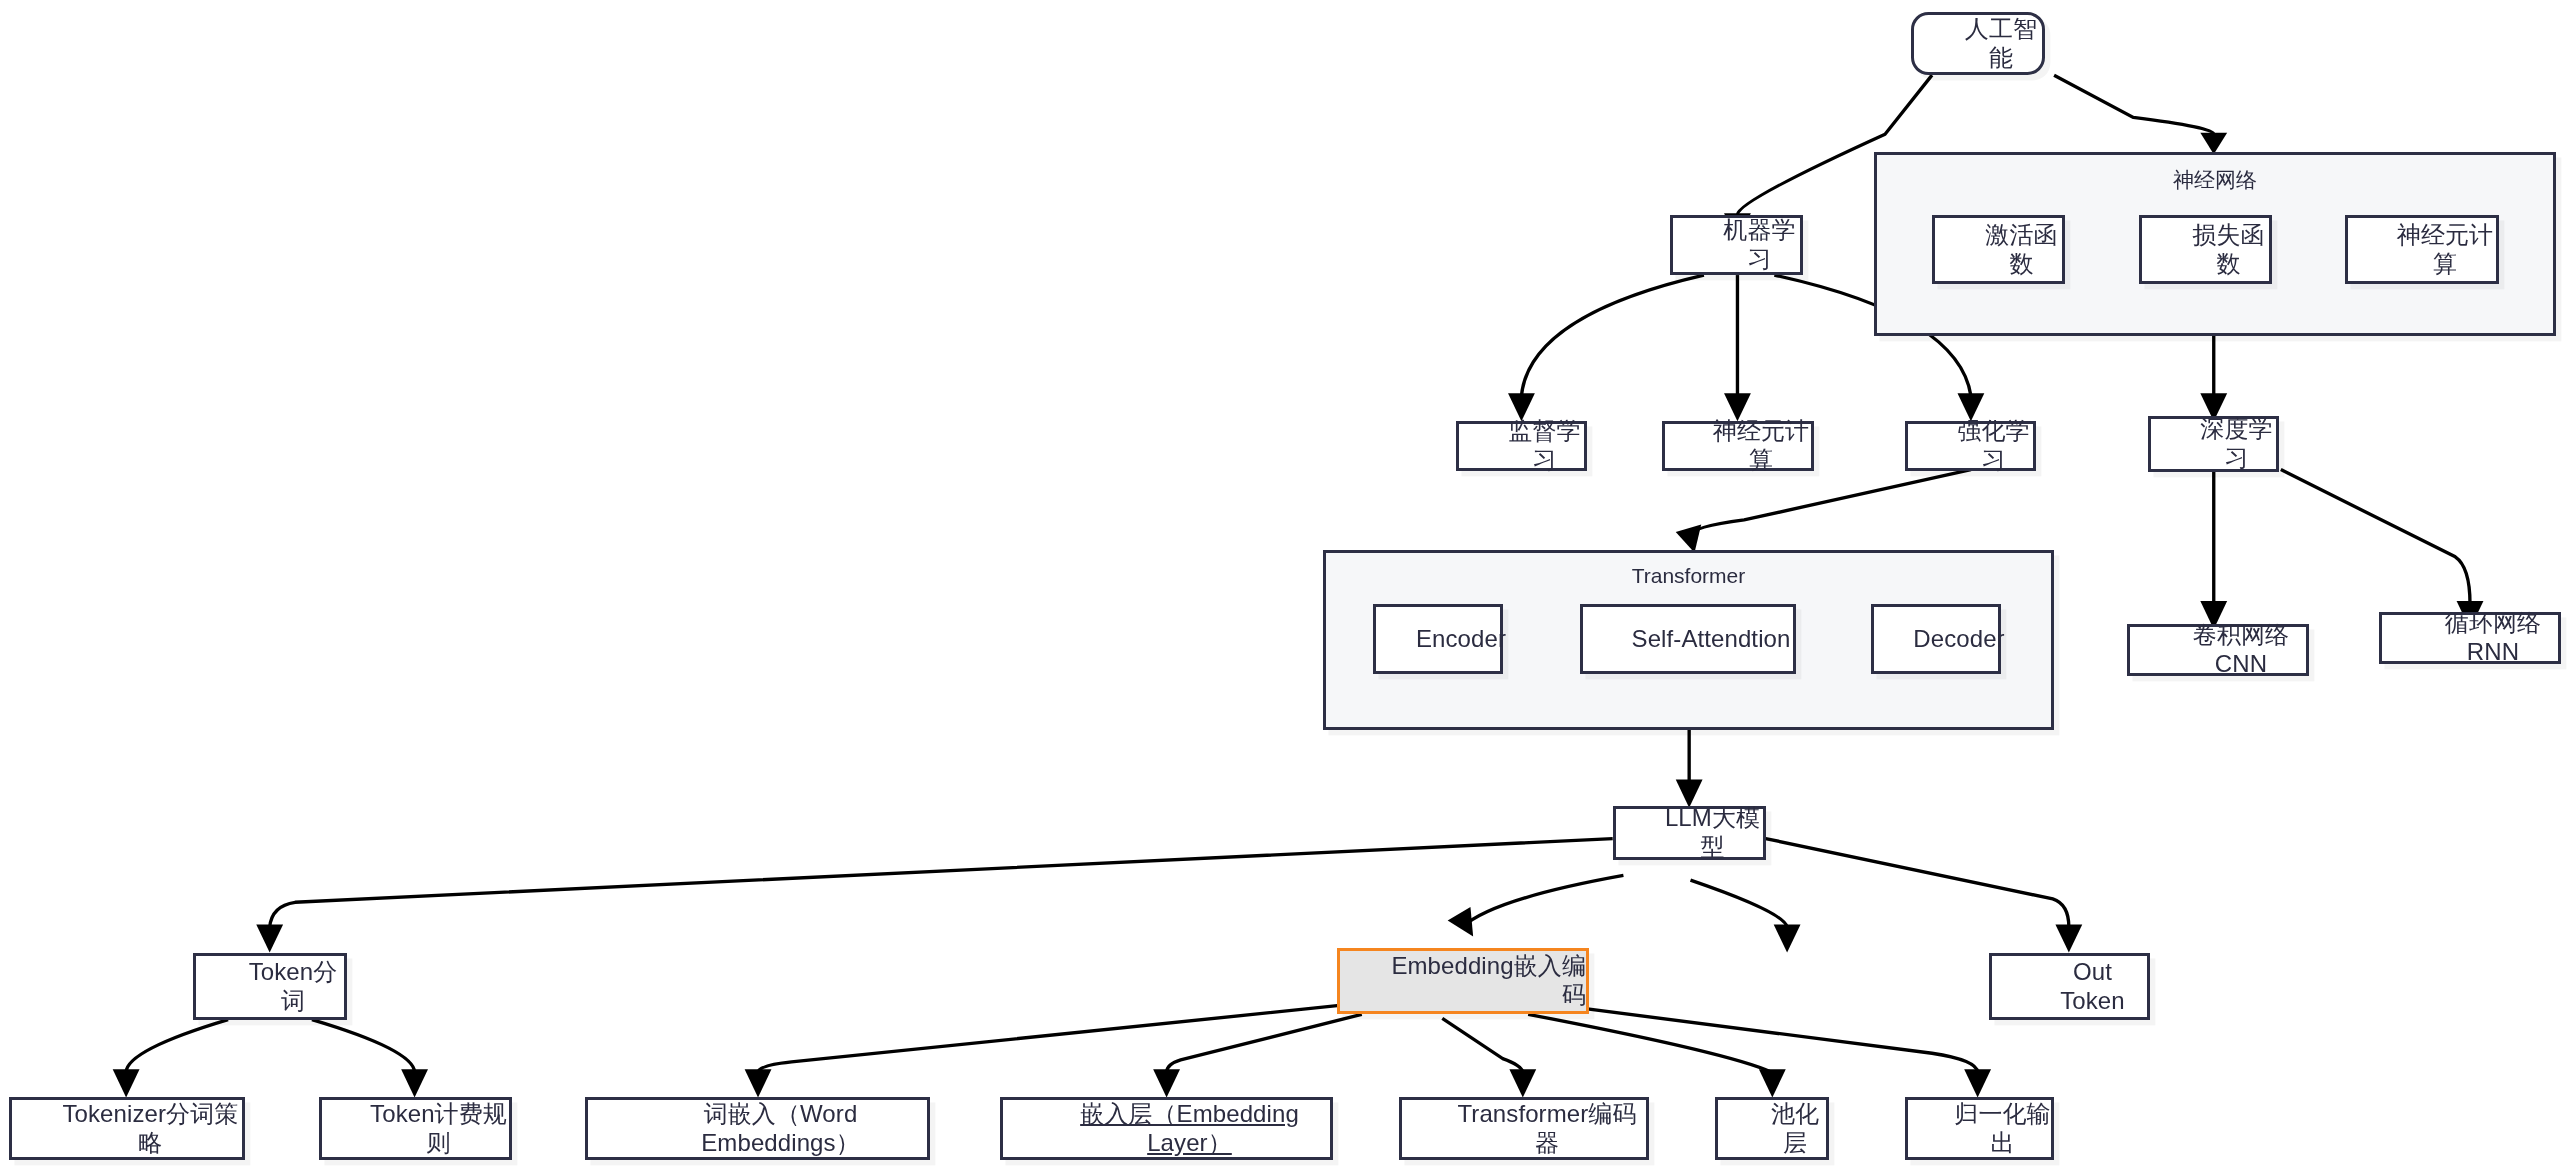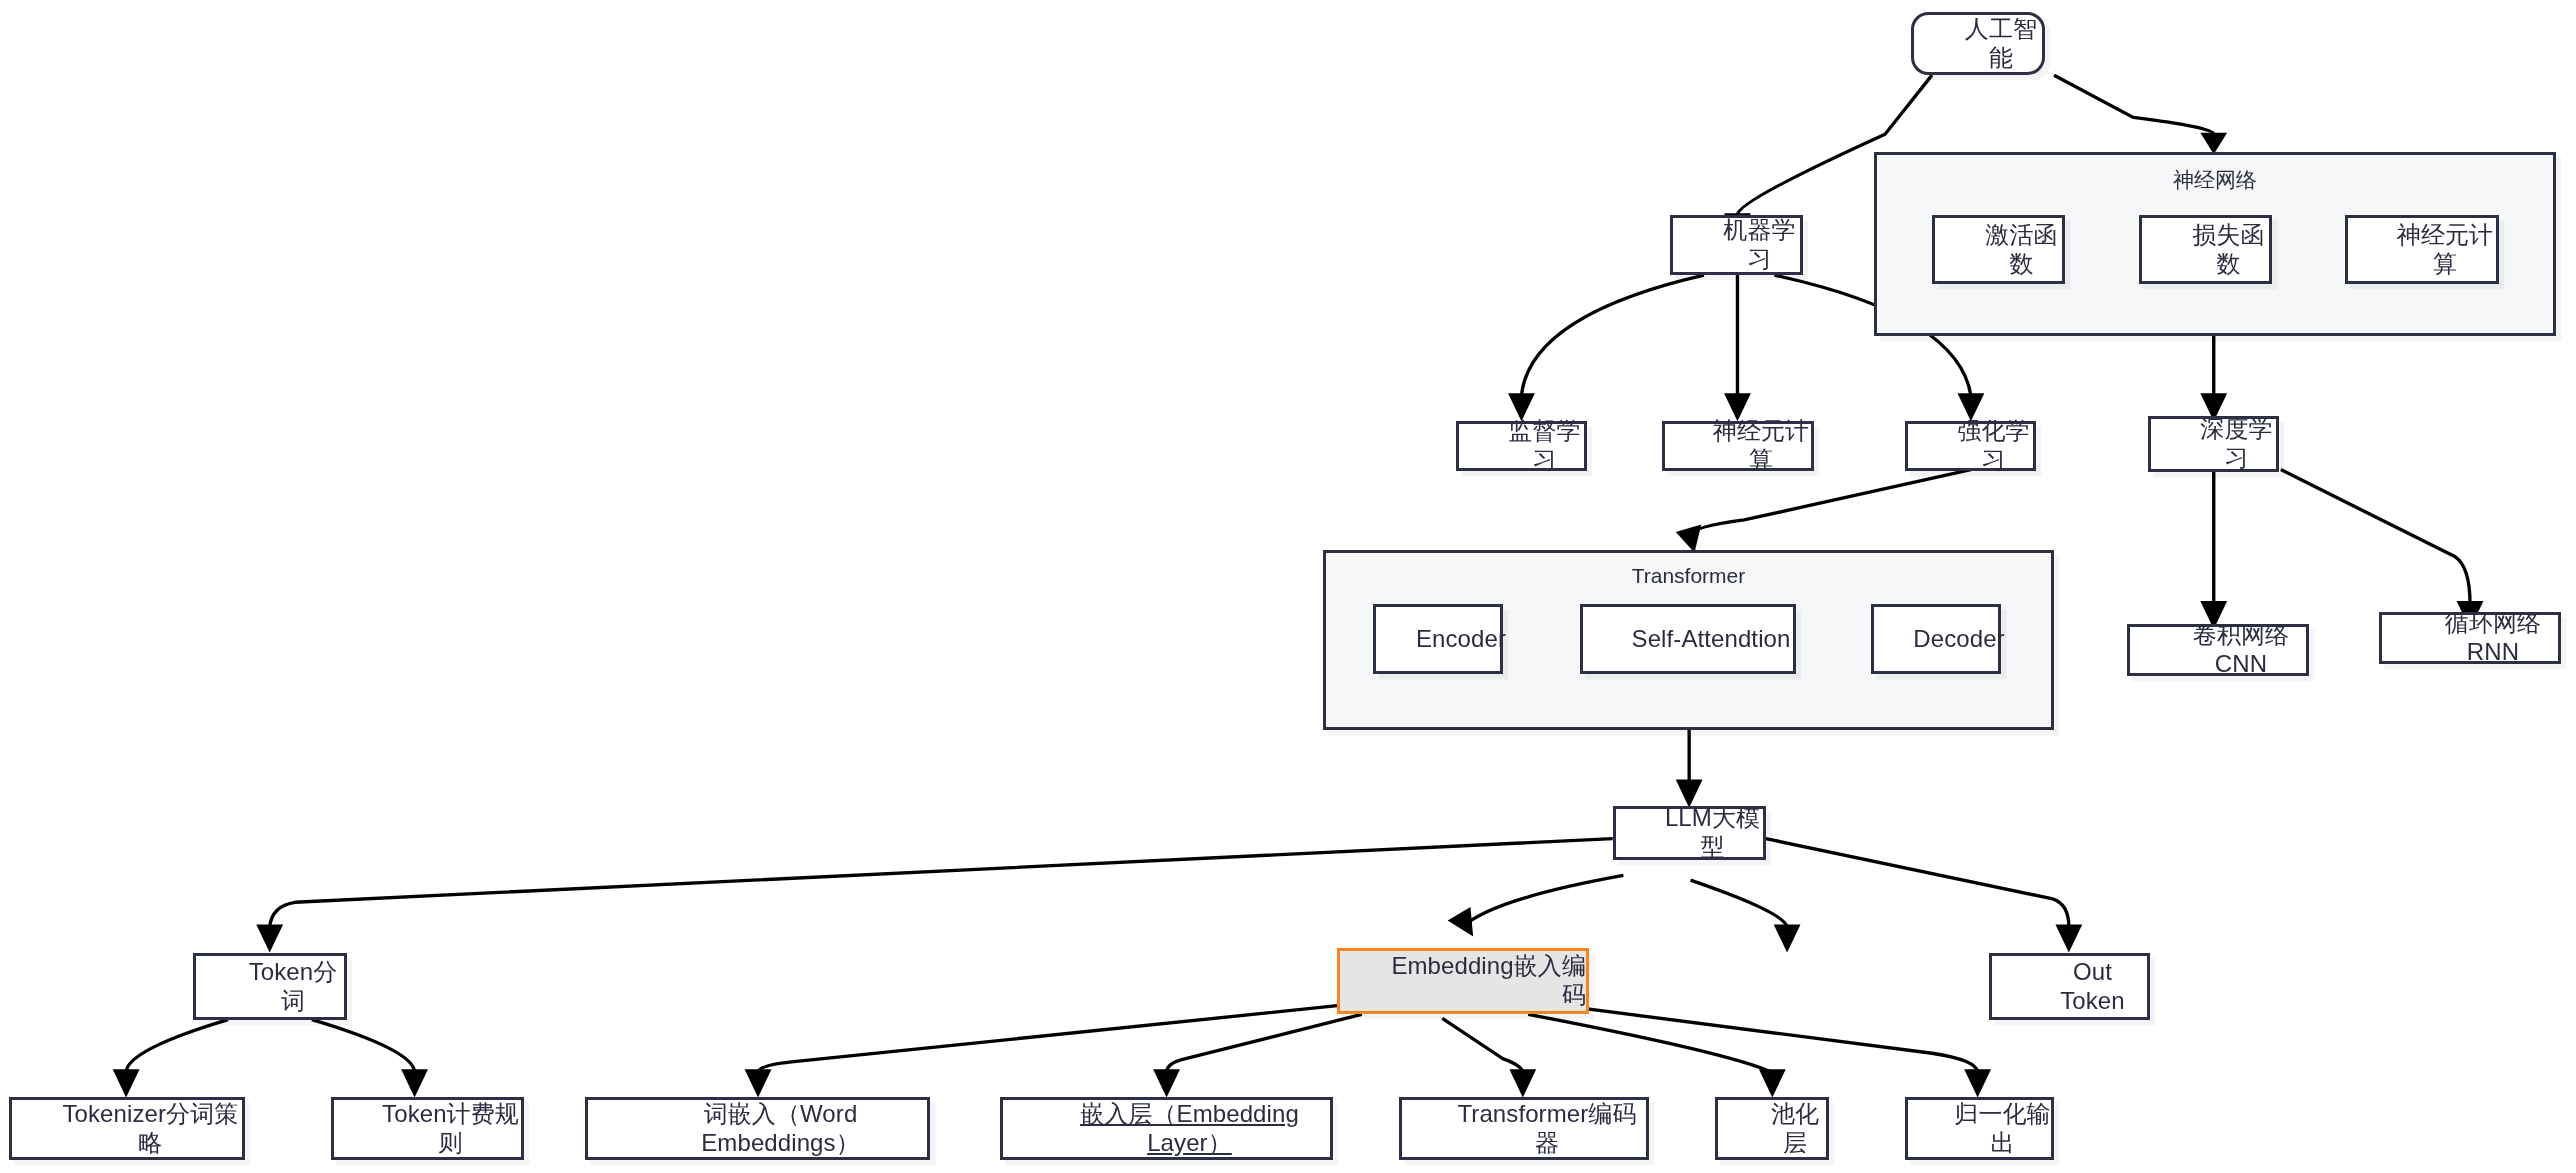--- a/index.html
+++ b/index.html
@@ -176,21 +176,21 @@
   <div class="node" style="left:2127px; top:624px; width:182px; height:52px;">卷积网络 CNN</div>
   <div class="node" style="left:2379px; top:612px; width:182px; height:52px;">循环网络 RNN</div>
 
   <div class="node" style="left:1613px; top:806px; width:153px; height:54px;">LLM大模型</div>
 
   <div class="node" style="left:193px; top:953px; width:154px; height:67px;">Token分词</div>
   <div class="node accent" style="left:1337px; top:948px; width:252px; height:66px;">Embedding嵌入编码</div>
   <div class="node" style="left:1989px; top:953px; width:161px; height:67px;">Out Token</div>
 
   <div class="node" style="left:9.4px; top:1097px; width:236px; height:63px;">Tokenizer分词策略</div>
-  <div class="node" style="left:319px; top:1097px; width:193px; height:63px;margin-left:12px;">Token计费规则</div>
+  <div class="node" style="left:319px; top:1097px; width:193px; height:63px;">Token计费规则</div>
   <div class="node" style="left:585px; top:1097px; width:345px; height:63px;">词嵌入（Word Embeddings）</div>
   <div class="node" style="left:1000px; top:1097px; width:333px; height:63px;text-decoration:underline;">嵌入层（Embedding Layer）</div>
   <div class="node" style="left:1399px; top:1097px; width:250px; height:63px;">Transformer编码器</div>
   <div class="node" style="left:1715px; top:1097px; width:114px; height:63px;">池化层</div>
   <div class="node" style="left:1905px; top:1097px; width:149px; height:63px;">归一化输出</div>
 
 </div>
 
 
 </body></html>

